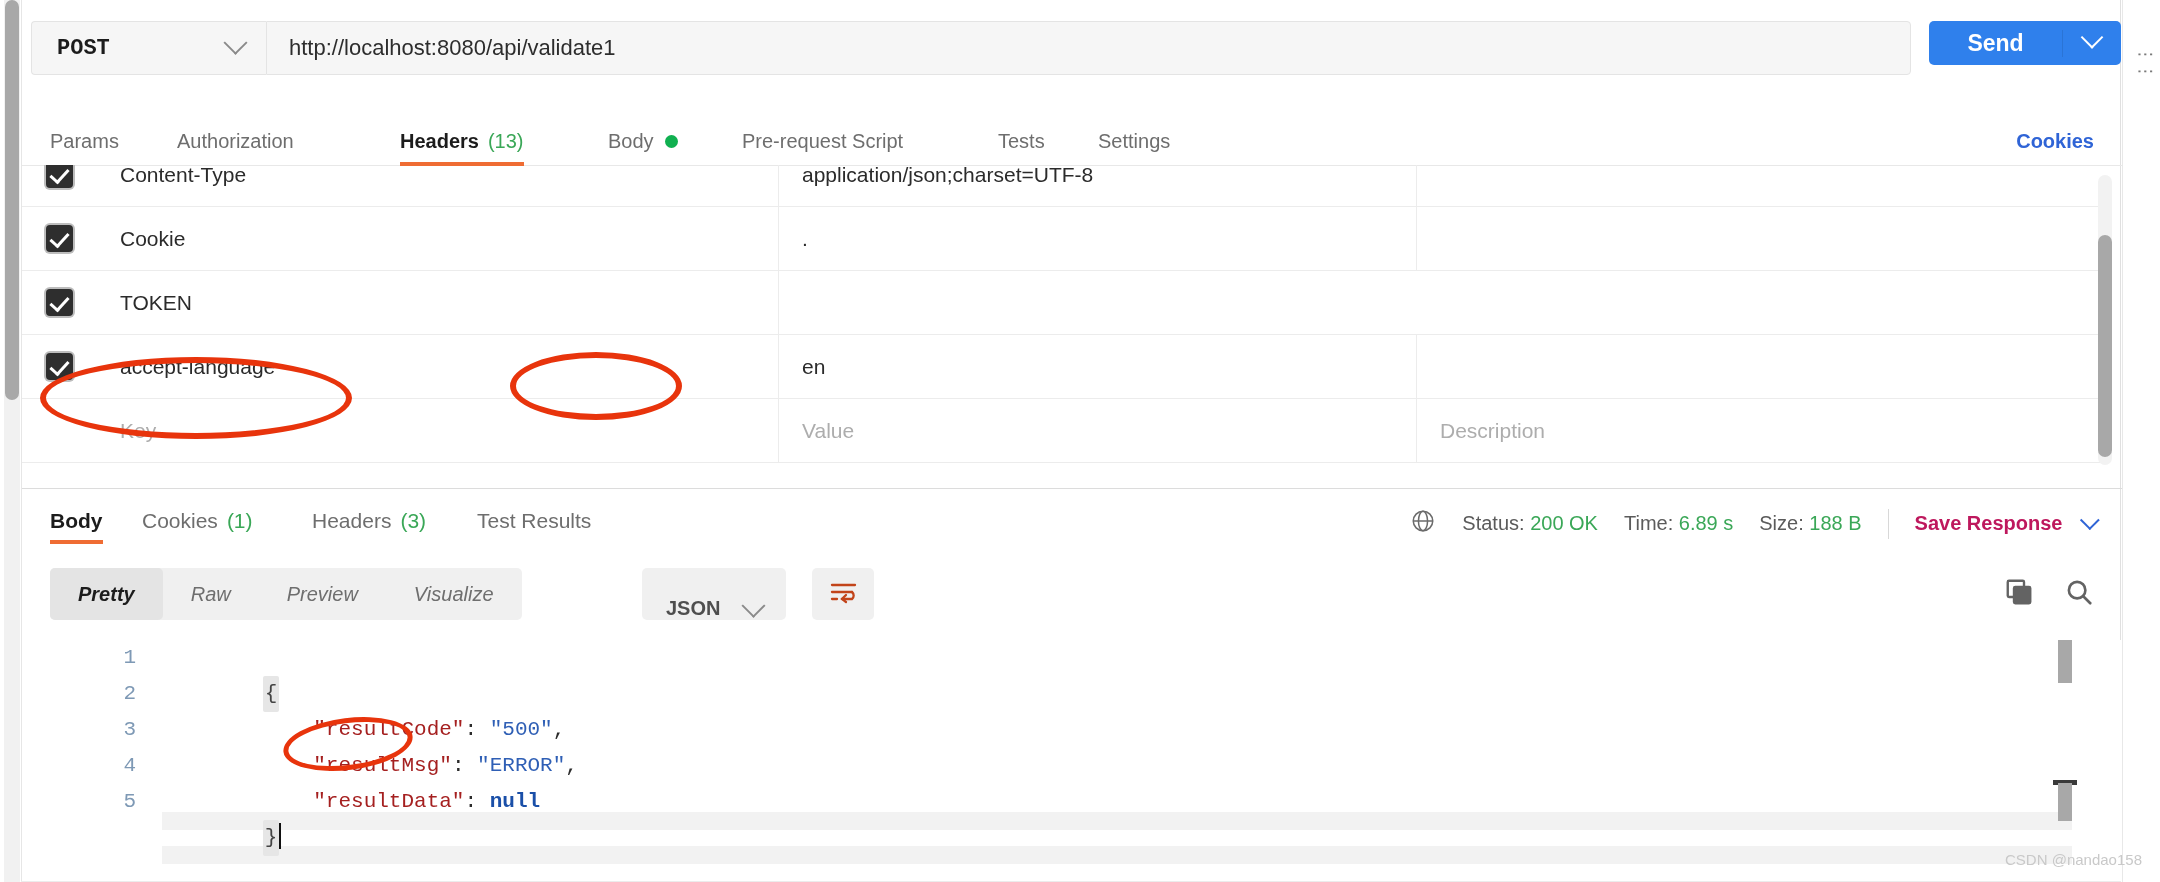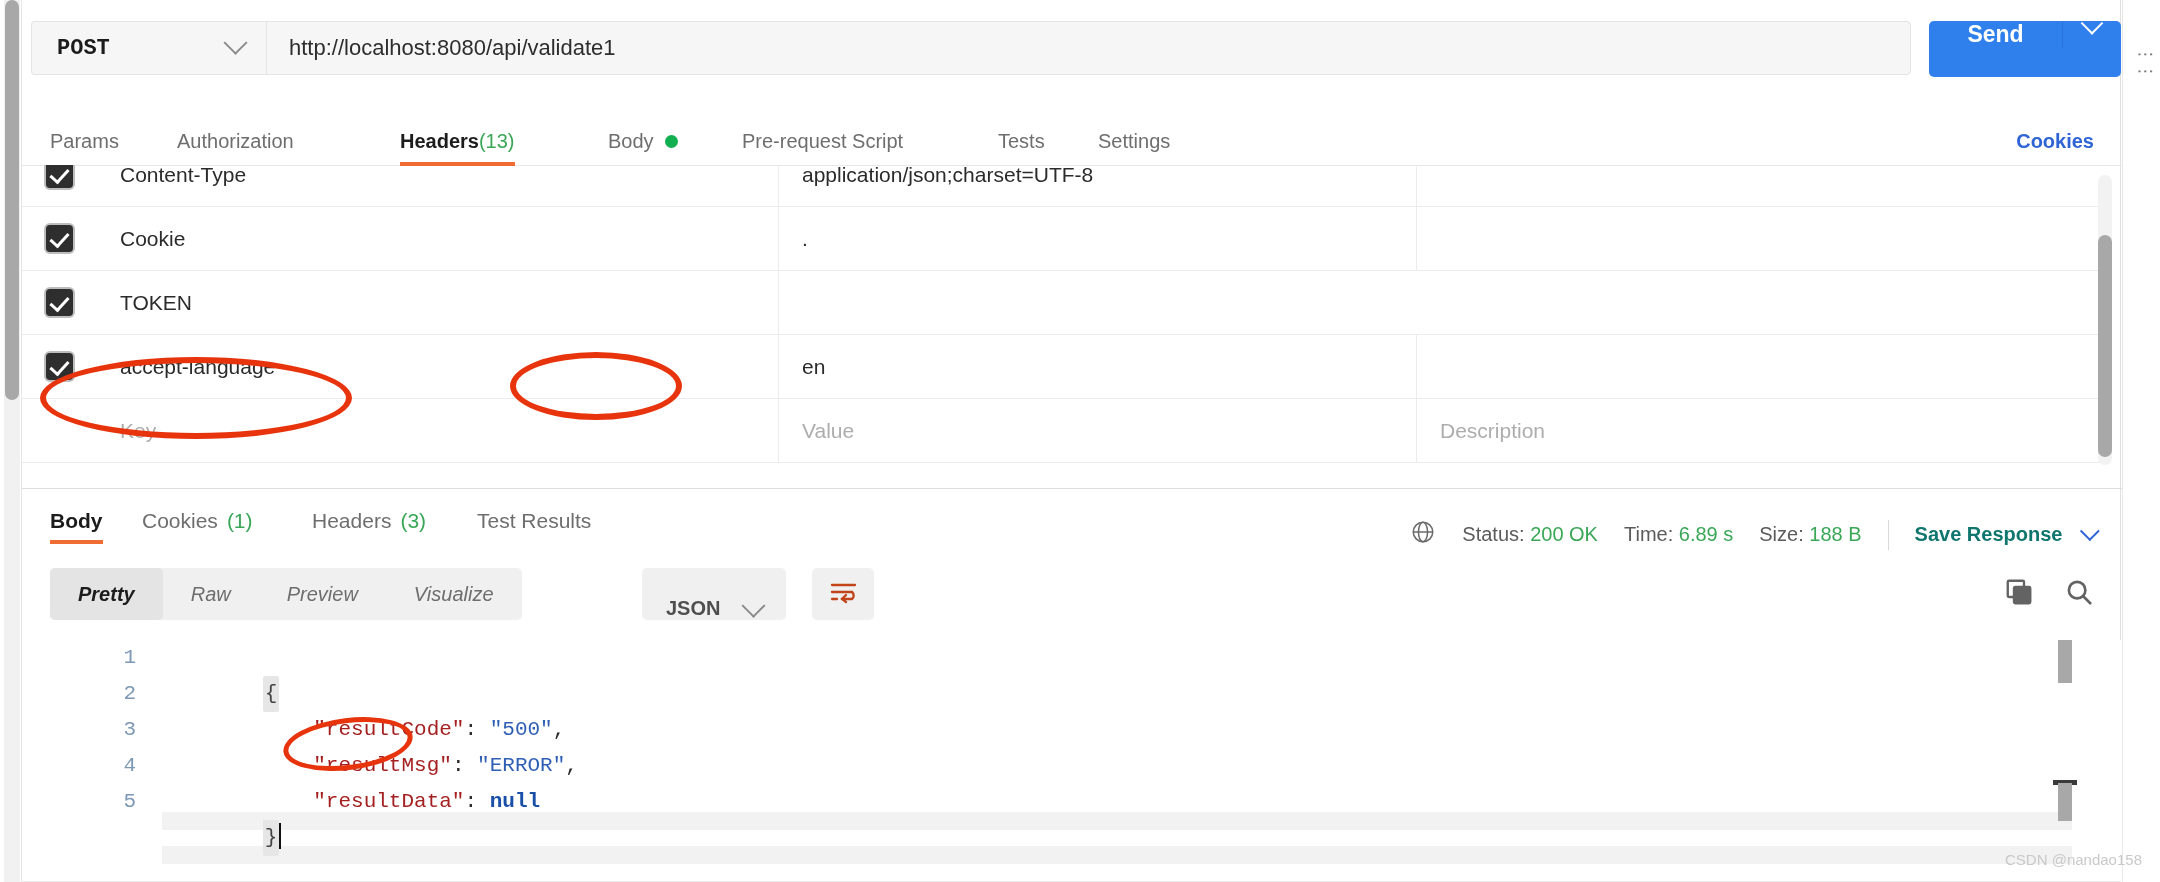--- a/index.html
+++ b/index.html
@@ -61,22 +61,22 @@
     border-bottom: 2.4px solid #8a8a8a; transform: rotate(45deg) translate(-4px,-4px);
   }
   .url-box {
     flex: 1; background: #f6f6f6; border: 1px solid #e4e4e4;
     border-radius: 0 4px 4px 0;
     display: flex; align-items: center; padding-left: 22px; box-sizing: border-box;
   }
   .url-text { font-size: 22px; color: #2d2d2d; }
 
   .send-btn {
-    position: absolute; left: 1907px; top: 21px; width: 192px; height: 56px;
-    background: #2f80ec; border-radius: 5px; display: flex; align-items: flex-start;
+    position: absolute; left: 1907px; top: 21px; width: 192px; height: 44px;
+    background: #2f80ec; border-radius: 5px; display: flex; align-items: center;
     cursor: pointer;
   }
   .send-main {
     flex: 1; display: flex; align-items: center; justify-content: center;
     color: #ffffff; font-size: 23px; font-weight: bold;
     border-right: 1px solid #2a74d6;
   }
   .send-caret { width: 58px; display: flex; align-items: center; justify-content: center; }
   .chev-w {
     width: 14px; height: 14px; border-right: 2.6px solid #ffffff;
@@ -86,21 +86,21 @@
   
   .req-tabs {
     position: absolute; left: 0; top: 118px; width: 2100px; height: 47px;
     border-bottom: 1px solid #e8e8e8;
   }
   .req-tab {
     position: absolute; top: 0; height: 47px; display: flex; align-items: center;
     font-size: 20px; color: #6e6e6e; white-space: nowrap; cursor: pointer;
   }
   .req-tab.active { color: #1c1c1c; font-weight: bold; }
-  .req-tab .count { color: #3aa757; font-weight: normal; }
+  .req-tab .count { color: #3aa757; margin-left: 9px; font-weight: normal; }
   .tab-underline {
     position: absolute; height: 4px; background: #ef6c33; bottom: -1px; left: 0; right: 0;
   }
   .green-dot {
     width: 13px; height: 13px; border-radius: 50%; background: #10b050; margin-left: 11px;
   }
   .cookies-link {
     position: absolute; right: 28px; top: 0; height: 47px; display: flex; align-items: center;
     font-size: 20px; font-weight: bold; color: #2f64d6; cursor: pointer;
   }
@@ -158,26 +158,26 @@
   }
   .resp-tab {
     position: absolute; top: 0; height: 63px; display: flex; align-items: center;
     font-size: 21px; color: #6e6e6e; white-space: nowrap; cursor: pointer;
   }
   .resp-tab.active { color: #1c1c1c; font-weight: bold; }
   .resp-tab .count { color: #3aa757; margin-left: 9px; font-weight: normal; }
   .resp-tab .tab-underline { bottom: 8px; }
 
   .meta {
-    position: absolute; right: 28px; top: 14px; height: 63px;
+    position: absolute; right: 28px; top: 3px; height: 63px;
     display: flex; align-items: center; gap: 26px; font-size: 20px; color: #5b5b5b;
   }
   .meta .val { color: #3aa757; }
   .meta .sep { width: 1px; height: 30px; background: #d8d8d8; }
-  .save-resp { color: #0f766e; font-weight: bold; font-size: 20px; cursor: pointer; }
+  .save-resp { color: #be185d; font-weight: bold; font-size: 20px; cursor: pointer; }
   .chev-b {
     width: 12px; height: 12px; border-right: 2.4px solid #2f64d6;
     border-bottom: 2.4px solid #2f64d6; transform: rotate(45deg) translateY(-4px);
     display: inline-block; margin-left: 12px;
   }
 
   
   .view-bar { position: absolute; left: 0; top: 568px; width: 2100px; height: 58px; }
   .seg {
     position: absolute; left: 28px; top: 0; height: 52px; background: #f0f0f0;

